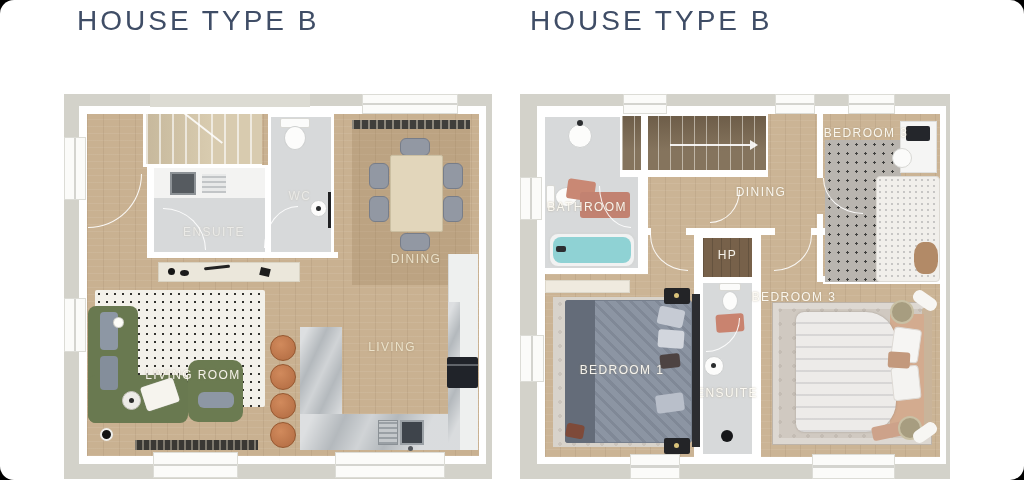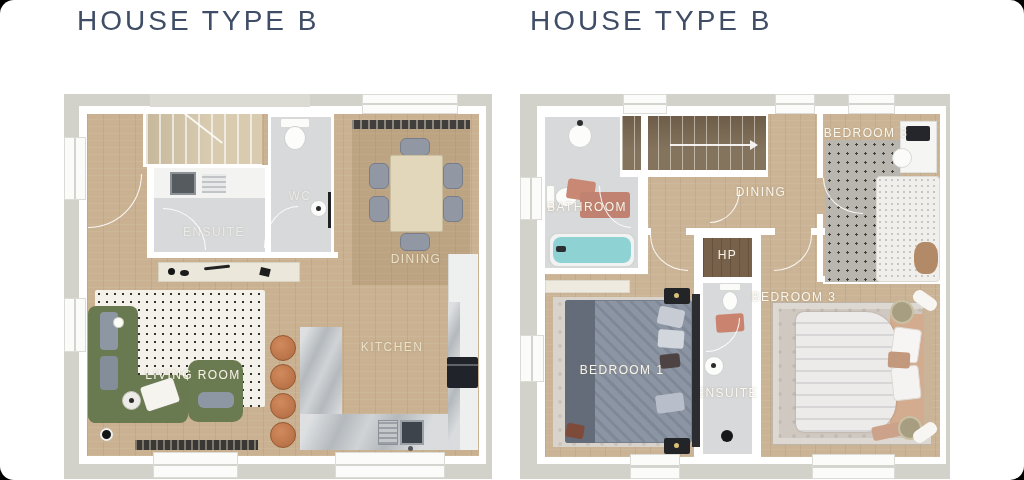--- a/index.html
+++ b/index.html
@@ -131,21 +131,21 @@
     <div class="stool" style="left:206px;top:299px;"></div>
     <div class="stool" style="left:206px;top:328px;"></div>
     <div class="abs marble" style="left:236px;top:233px;width:42px;height:123px;"></div>
     <div class="abs marble" style="left:236px;top:320px;width:148px;height:36px;"></div>
     <div class="abs" style="left:384px;top:160px;width:30px;height:196px;background:#eef0ef;border-left:1px solid #d9dbda;box-sizing:border-box;"></div>
     <div class="abs marble" style="left:384px;top:208px;width:12px;height:148px;"></div>
     <div class="abs" style="left:383px;top:263px;width:31px;height:31px;background:#202329;border-radius:2px;background-image:linear-gradient(0deg,transparent 70%,rgba(160,165,170,.5) 70%,rgba(160,165,170,.5) 78%,transparent 78%);"></div>
     <div class="abs" style="left:314px;top:326px;width:20px;height:25px;background:repeating-linear-gradient(0deg,#9aa0a5 0 2px,#c4c8cb 2px 5px);border:1px solid #8b9196;box-sizing:border-box;"></div>
     <div class="abs" style="left:336px;top:326px;width:24px;height:25px;background:#3e444b;border:2px solid #9aa0a5;box-sizing:border-box;"></div>
     <div class="abs" style="left:344px;top:352px;width:5px;height:5px;border-radius:50%;background:#55595e;"></div>
-    <div class="room-label cream" style="left:286px;top:246px;width:84px;height:13px;">KITCHEN</div>
+    <div class="room-label cream" style="left:286px;top:246px;width:84px;height:13px;">LIVING</div>
 
     <div class="abs win win-v" style="left:0;top:43px;width:22px;height:63px;"></div>
     <div class="abs win win-v" style="left:0;top:204px;width:22px;height:54px;"></div>
     <div class="abs win win-h" style="left:89px;top:358px;width:85px;height:26px;"></div>
     <div class="abs win win-h" style="left:271px;top:358px;width:110px;height:26px;"></div>
   </div>
 
   <div class="plan" id="plan-first" style="left:520px;top:94px;width:430px;height:385px;">
     <div class="band"></div>
     <div class="walls" style="left:17px;top:12px;right:4px;bottom:15px;"></div>

